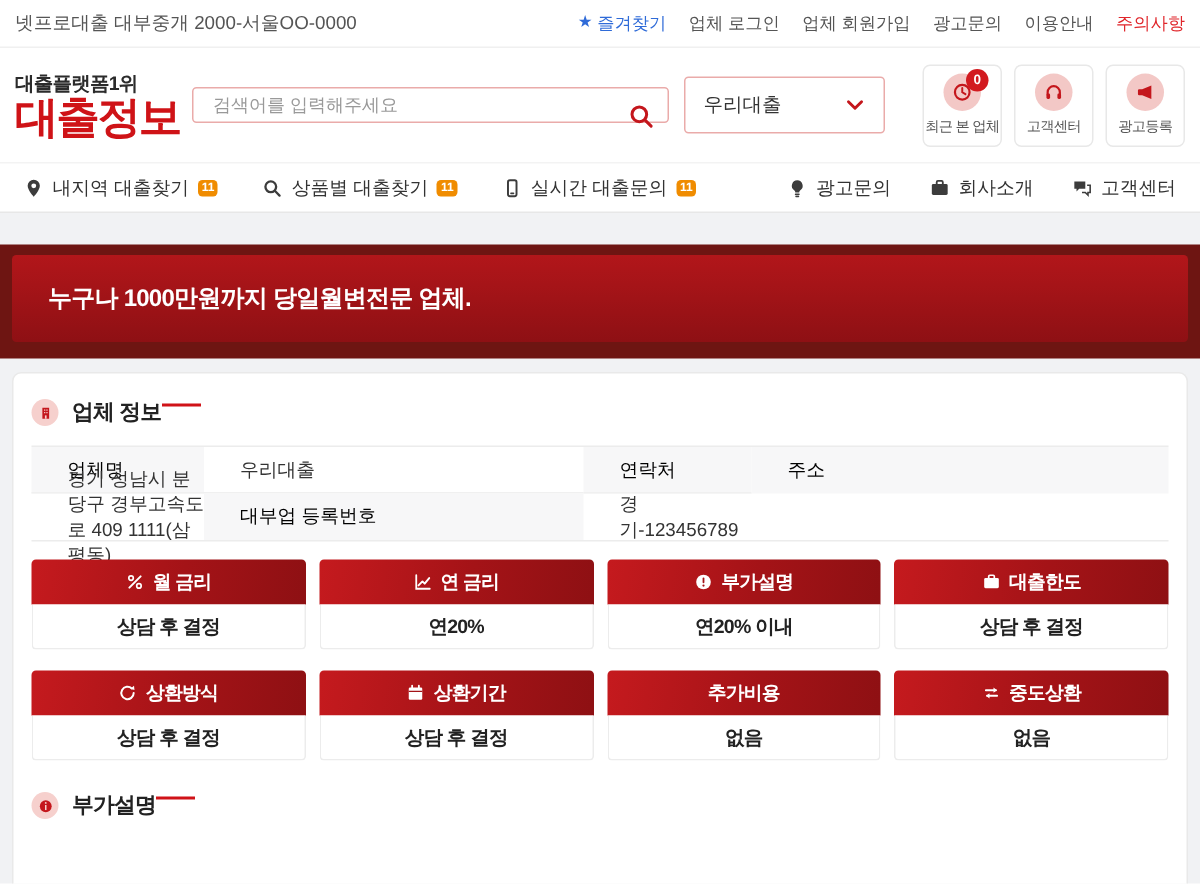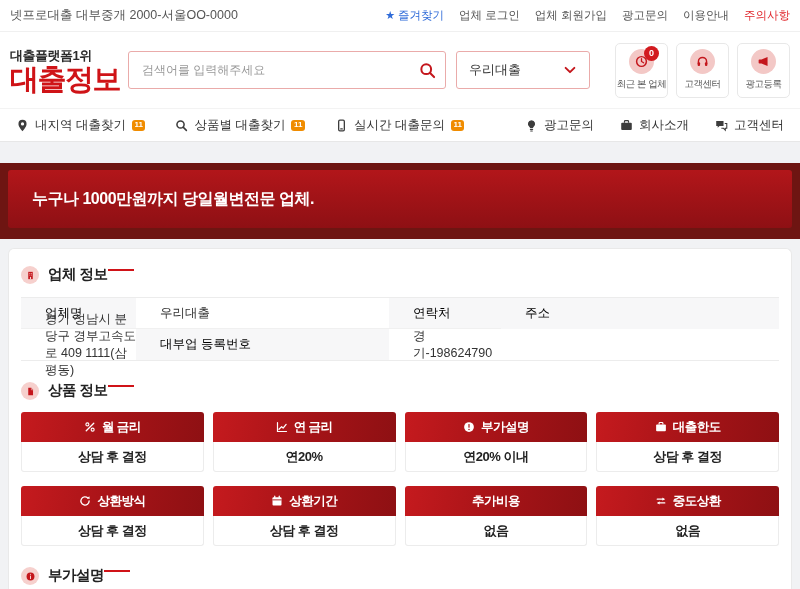--- a/index.html
+++ b/index.html
@@ -14,21 +14,21 @@
   .topbar-links a.blue { color:#2f6bd8; }
   .topbar-links a.red { color:#e0262b; }
   .star-glyph { font-size:11px; line-height:1; }
 
   
   .header { background:#fff; height:76px; display:flex; align-items:center; padding:0 10px; }
   .logo { display:flex; flex-direction:column; cursor:pointer; min-width:112px; }
   .logo-tagline { font-size:13px; font-weight:700; color:#2b2b2b; letter-spacing:-0.5px; }
   .logo-title { font-size:29px; font-weight:800; color:#cf1317; letter-spacing:-1.5px; line-height:1; }
   .search-wrap { position:relative; margin-left:6px; }
-  .search-input { width:318px; height:38px; border:1px solid #eaabaa; border-radius:3px; padding:0 38px 0 13px; font-size:12px; color:#333; outline:none; font-family:inherit; }
+  .search-input { width:318px; height:24px; border:1px solid #eaabaa; border-radius:3px; padding:0 38px 0 13px; font-size:12px; color:#333; outline:none; font-family:inherit; }
   .search-input::placeholder { color:#999; }
   .search-btn { position:absolute; right:4px; top:4px; width:30px; height:30px; background:none; border:none; color:#c4161c; cursor:pointer; display:flex; align-items:center; justify-content:center; }
   .cat-select { margin-left:10px; width:134px; height:38px; border:1px solid #eaabaa; border-radius:3px; background:#fff; display:flex; align-items:center; justify-content:space-between; padding:0 12px; font-size:13px; color:#333; cursor:pointer; }
   .cat-select .chev { color:#c4161c; display:flex; }
   .quick-group { margin-left:auto; display:flex; gap:8px; }
   .quick-btn { position:relative; width:53px; height:55px; border:1px solid #e8e8e8; border-radius:5px; background:#fff; display:flex; flex-direction:column; align-items:center; justify-content:center; gap:4px; cursor:pointer; }
   .quick-circle { width:25px; height:25px; border-radius:50%; background:#f3c8c6; color:#c4161c; display:flex; align-items:center; justify-content:center; }
   .quick-label { font-size:9.5px; color:#555; letter-spacing:-0.5px; white-space:nowrap; }
   .quick-badge { position:absolute; top:2px; right:8px; min-width:15px; height:15px; border-radius:50%; background:#d21a1f; color:#fff; font-size:9px; font-weight:700; display:flex; align-items:center; justify-content:center; }
 
@@ -250,35 +250,23 @@
     </div>
   </div>
 
   <div class="info-table">
     <div class="cell lab">업체명</div>
     <div class="cell val">우리대출</div>
     <div class="cell lab">연락처</div>
     <div class="cell lab">주소</div>
     <div class="cell val">경기 성남시 분당구 경부고속도로 409 1111(삼평동)</div>
     <div class="cell lab">대부업 등록번호</div>
-    <div class="cell val">경기-198624790</div>
-  </div>
-
-  <div class="sec-head mt-sec">
-    <span class="sec-ic">
-      <svg width="9" height="9" viewBox="0 0 16 16">
-          <path d="M4 1.5h5.5L12.5 5v9.5H4z" fill="currentColor"></path>
-          <path d="M9.5 1.5V5h3" fill="none" stroke="#f6d0cd" stroke-width="1"></path>
-        </svg>
-    </span>
-    <div class="sec-tw">
-      <span class="sec-title">상품 정보</span>
-      <span class="sec-underline"></span>
-    </div>
-  </div>
+    <div class="cell val">경기-123456789</div>
+  </div>
+
 
   <div class="prod-grid">
     <div class="prod-box">
       <div class="prod-head">
           <span class="pic">
         <svg width="12" height="12" viewBox="0 0 16 16">
               <line x1="3" y1="13" x2="13" y2="3" stroke="#fff" stroke-width="1.8" stroke-linecap="round"></line>
               <circle cx="4.5" cy="4.5" r="2" fill="none" stroke="#fff" stroke-width="1.5"></circle>
               <circle cx="11.5" cy="11.5" r="2" fill="none" stroke="#fff" stroke-width="1.5"></circle>
             </svg>

